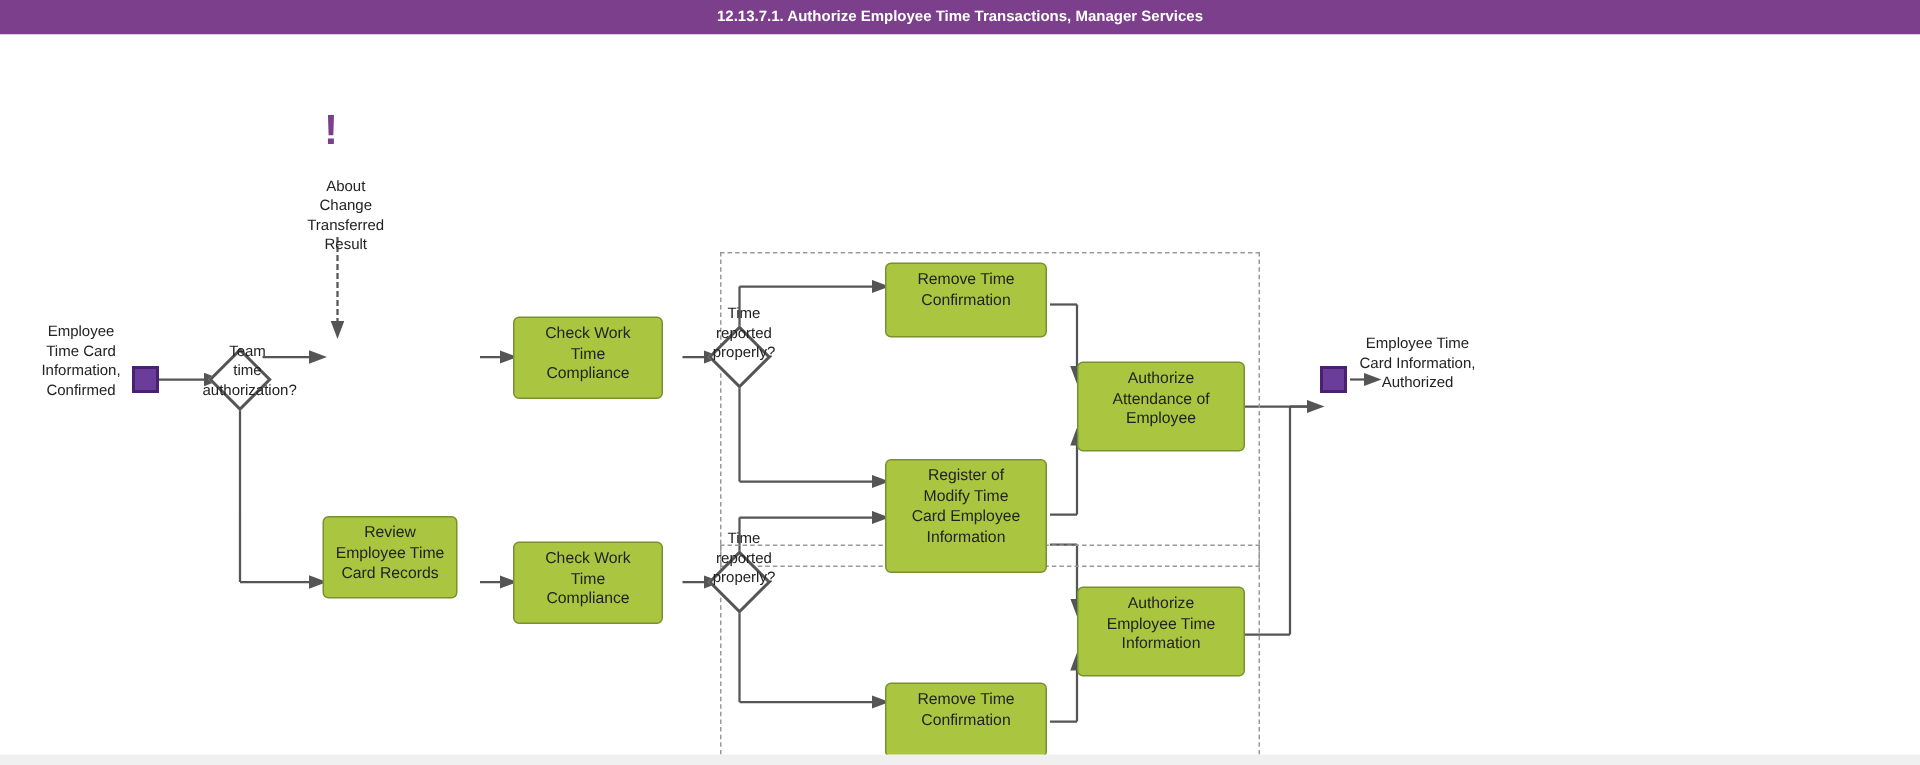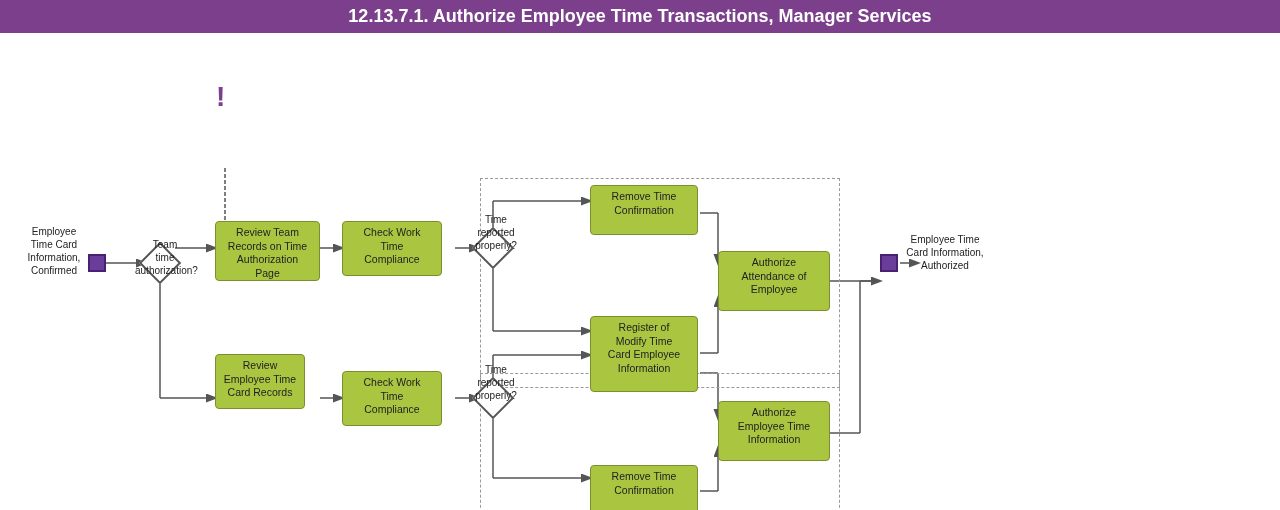--- a/index.html
+++ b/index.html
@@ -9,21 +9,21 @@
       font-size: 11px;
       width: 1280px;
       height: 510px;
       overflow: hidden;
     }
     .title-bar {
       background: #7b3f8c;
       color: white;
       text-align: center;
       padding: 6px 4px;
-      font-size: 18px;
+      font-size: 10px;
       font-weight: bold;
     }
     .diagram-area {
       position: relative;
       width: 1280px;
       height: 480px;
       background: white;
       overflow: hidden;
     }
     .green-box {
@@ -155,30 +155,28 @@
     <line x1="900" y1="230" x2="918" y2="230" marker-end="url(#arrow)"></line>
 
     <line x1="225" y1="135" x2="225" y2="200" marker-end="url(#arrow)" stroke-dasharray="4,2"></line>
   </svg>
 
   <div class="dashed-box" style="left:480px;top:145px;width:360px;height:210px;"></div>
 
   <div class="dashed-box" style="left:480px;top:340px;width:360px;height:145px;"></div>
 
   <div class="exclaim" style="left:216px;top:48px;">!</div>
+  <div class="label-text" style="left:193px;top:95px;width:75px;">About<br>Change<br>Transferred<br>Result</div>
 
   <div class="start-end" style="left:88px;top:221px;"></div>
   <div class="label-text" style="left:20px;top:192px;width:68px;">Employee<br>Time Card<br>Information,<br>Confirmed</div>
 
   <div class="diamond" style="left:145px;top:215px;"></div>
   <div class="label-text" style="left:135px;top:195px;width:60px;margin-top:10px;">Team<br>time<br>authorization?</div>
 
-  <div class="green-box" style="left:215px;top:188px;width:105px;height:60px;">
-    <span>Review Team<br>Records on Time<br>Authorization<br>Page</span>
-  </div>
 
   <div class="green-box" style="left:342px;top:188px;width:100px;height:55px;">
     <span>Check Work<br>Time<br>Compliance</span>
   </div>
 
   <div class="green-box" style="left:215px;top:321px;width:90px;height:55px;">
     <span>Review<br>Employee Time<br>Card Records</span>
   </div>
 
   <div class="green-box" style="left:342px;top:338px;width:100px;height:55px;">

